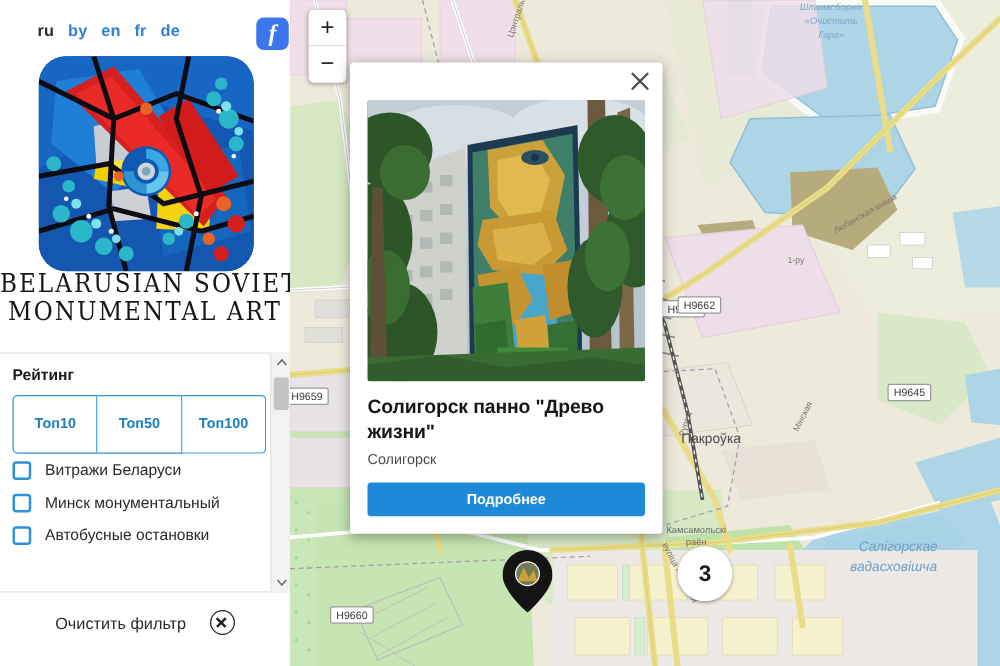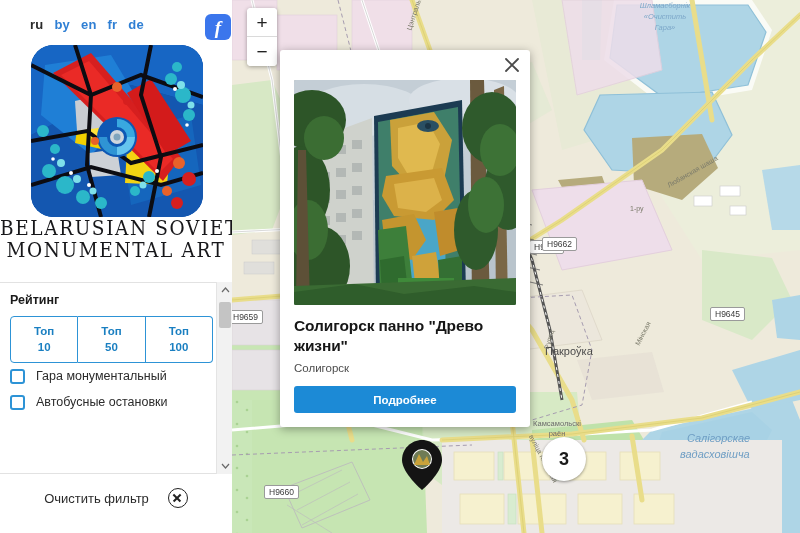--- a/index.html
+++ b/index.html
@@ -63,21 +63,21 @@
     background: #fff;
     border-top: 1px solid #e2e2e2;
     border-bottom: 1px solid #e2e2e2;
   }
   .panel-inner { position: absolute; left: 0; top: 0; width: 215px; height: 100%; padding: 10px 7px 0 10px; }
   .sec-title { font-size: 12.5px; font-weight: bold; color: #1b1b1b; margin-bottom: 9px; }
   .rating-group { display: flex; width: 203px; height: 47px; }
   .rating-btn {
     flex: 1; border: 1px solid #2d93d6; background: #fff;
     color: #1a7fc1; font-size: 11.5px; font-weight: bold;
-    display: flex; flex-direction: column; align-items: center; justify-content: center;
+    display: flex; align-items: center; justify-content: center;
     line-height: 1.32; cursor: pointer;
   }
   .rating-btn + .rating-btn { border-left: none; }
   .rating-btn:first-child { border-radius: 4px 0 0 4px; }
   .rating-btn:last-child  { border-radius: 0 4px 4px 0; }
 
   .routes-title { font-size: 12.5px; font-weight: bold; color: #1b1b1b; margin: 17px 0 8px 0; }
   .chk-row { display: flex; align-items: center; height: 26px; }
   .chk-box {
     width: 15px; height: 15px; border: 2px solid #2d93d6; border-radius: 3px;
@@ -604,21 +604,25 @@
           </div>
           <div class="rating-btn">
             <span>Топ</span>
             <span>100</span>
           </div>
         </div>
 
 
         <div class="chk-row">
           <span class="chk-box"></span>
-          <span class="chk-label">Гара монументальный</span>
+          <span class="chk-label">Витражи Беларуси</span>
+        </div>
+        <div class="chk-row">
+          <span class="chk-box"></span>
+          <span class="chk-label">Минск монументальный</span>
         </div>
         <div class="chk-row">
           <span class="chk-box"></span>
           <span class="chk-label">Автобусные остановки</span>
         </div>
       </div>
     </div>
 
     <div class="sb-track">
       <div class="sb-arrow up">

